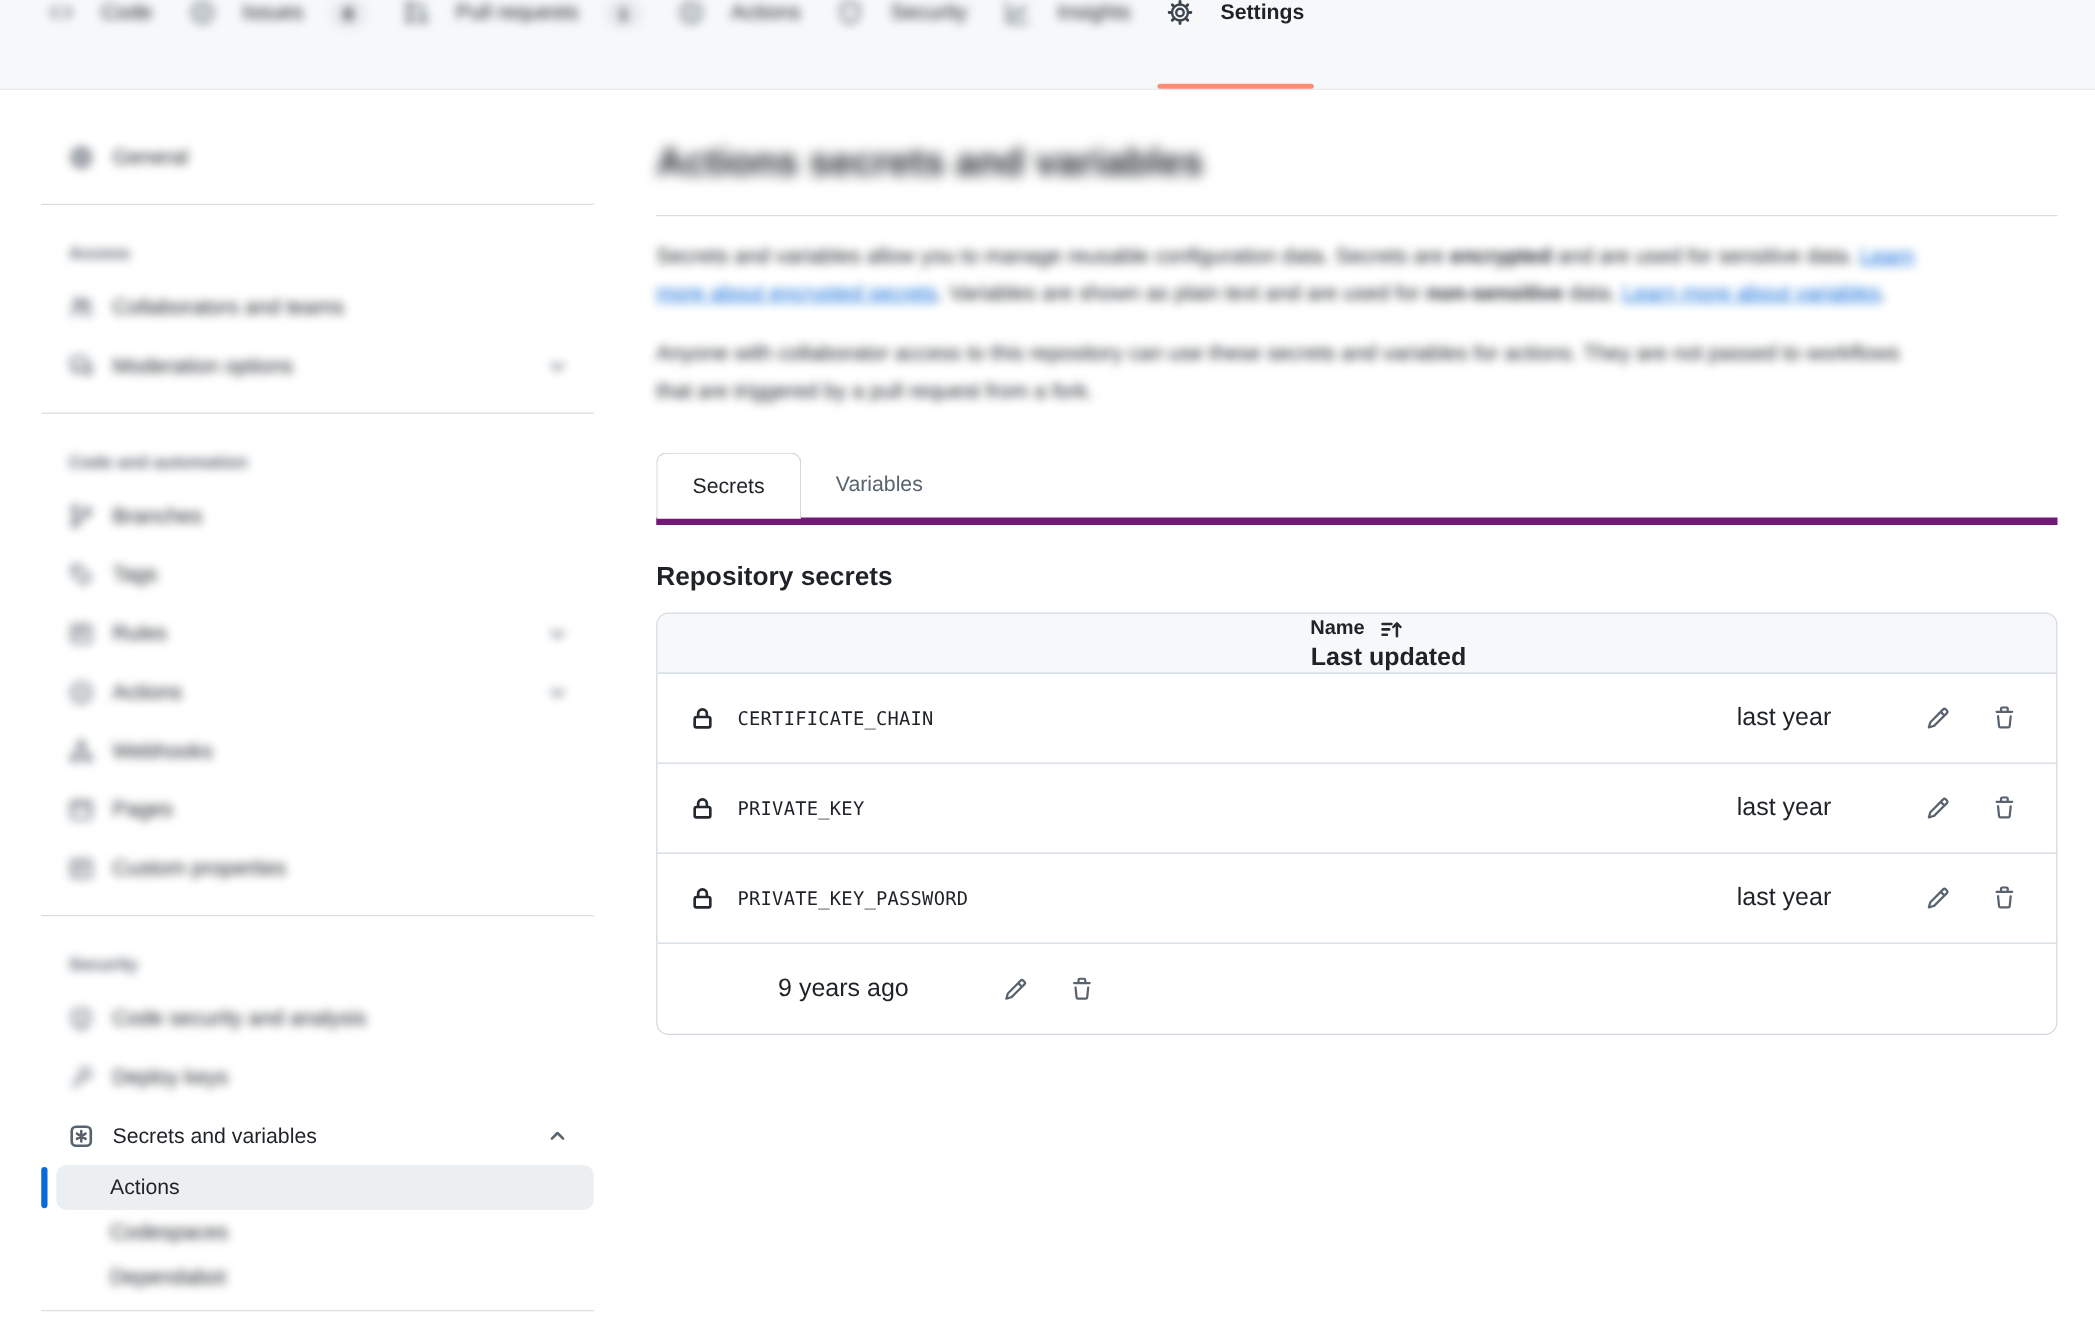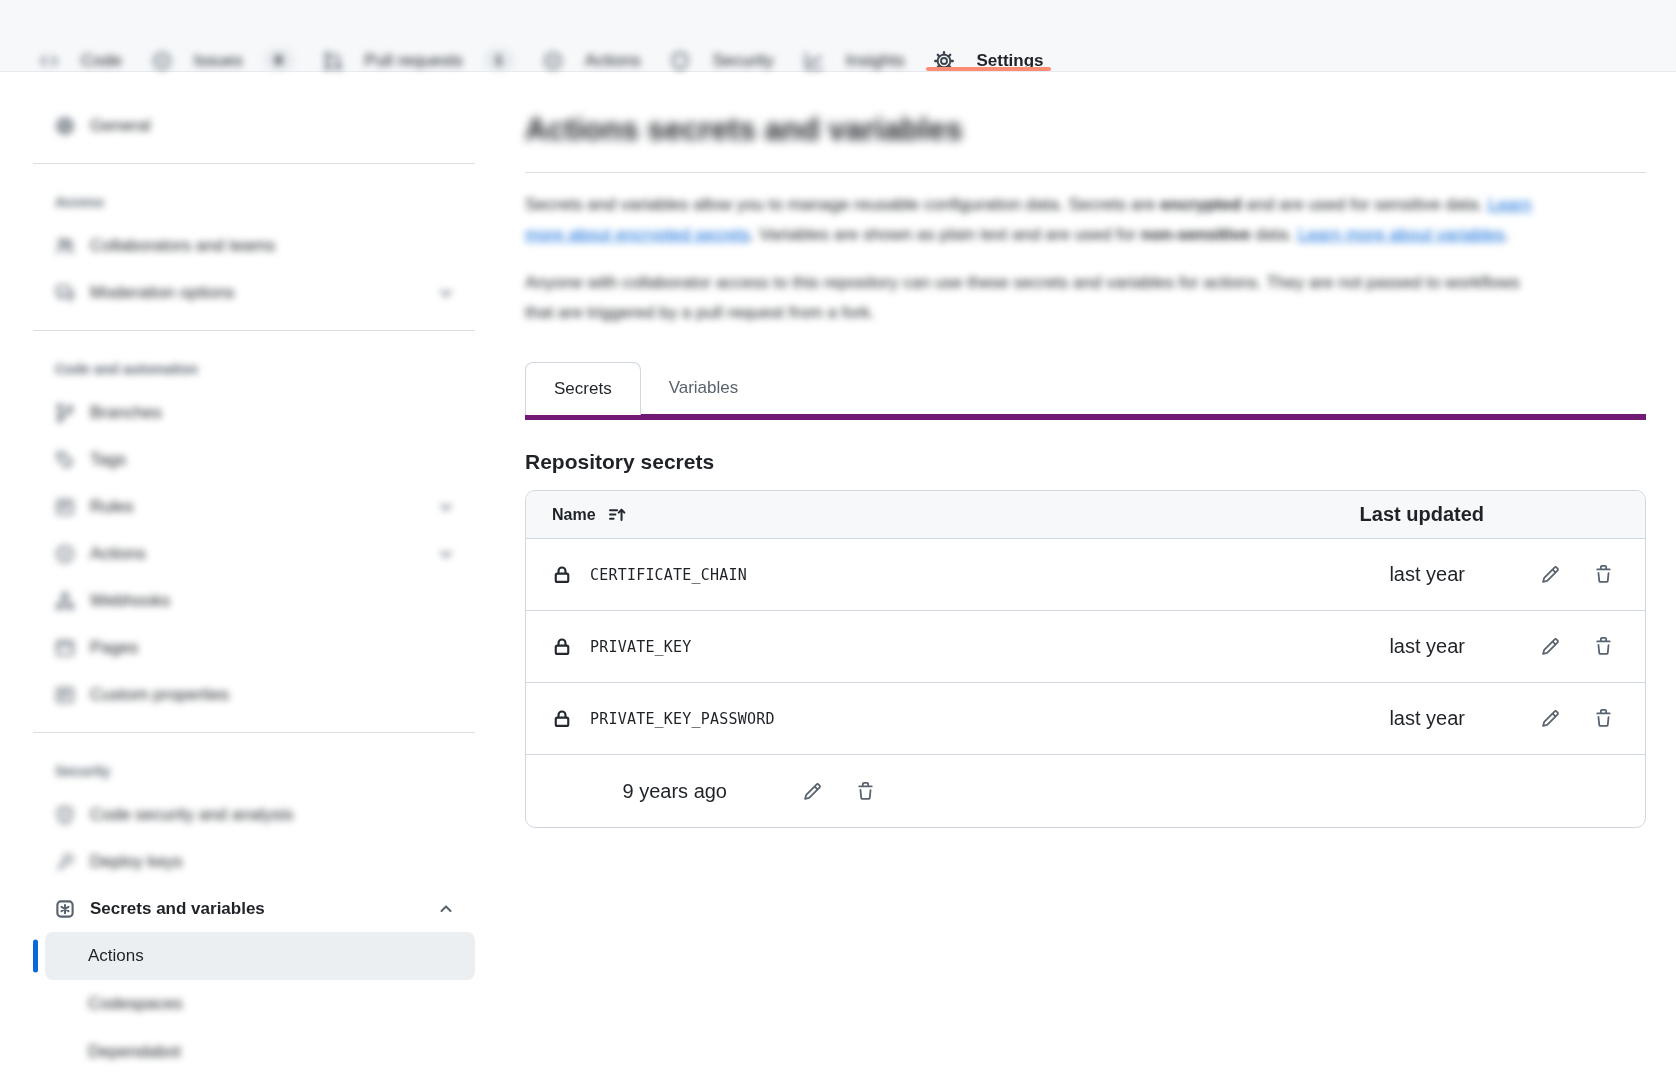--- a/index.html
+++ b/index.html
@@ -11,21 +11,21 @@
   }
   .blur   { filter: blur(3.8px); }
   .blur-lg{ filter: blur(5px); }
 
   
   .topnav {
     height: 72px; background: #f6f8fa; border-bottom: 1px solid #e7ebef;
     display: flex; align-items: stretch; padding-left: 24px;
   }
   .nav-item {
-    display: flex; align-items: flex-end; gap: 22px; padding: 0 15px;
+    display: flex; align-items: flex-start; gap: 22px; padding: 0 15px;
     font-size: 17px; position: relative; cursor: pointer; color: #1f2328;
   }
   .nav-item .navicon { width: 20px; height: 20px; color: #59636e; display: flex; }
   .nav-item.active { font-weight: 700; }
   .nav-item.active .navicon { color: #3d454e; }
   .nav-item.active::after {
     content: ""; position: absolute; left: 7px; right: 7px; bottom: 0;
     height: 4px; border-radius: 3px; background: #fd8c73;
   }
   .nav-badge {
@@ -36,26 +36,26 @@
   
   .layout { display: flex; align-items: flex-start; }
 
   
   .sidebar { width: 442px; margin: 30px 0 0 33px; flex-shrink: 0; font-size: 17px; }
   .side-item {
     height: 47px; display: flex; align-items: center; gap: 15px;
     padding: 0 20px 0 22px; border-radius: 8px; cursor: pointer;
   }
   .side-item .sicon { width: 20px; height: 20px; color: #59636e; flex-shrink: 0; display: flex; }
-  .side-item.bold { font-weight: 700; align-items: center; }
+  .side-item.bold { font-weight: 400; align-items: center; }
   .side-chevron { margin-left: auto; width: 18px; height: 18px; color: #59636e; display: flex; }
   .side-divider { border-top: 1px solid #d8dee4; margin: 14px 0; }
   .side-header { padding: 16px 0 12px 22px; font-size: 14px; font-weight: 600; color: #59636e; }
   .sub-item {
-    height: 48px; display: flex; align-items: center; margin-left: 12px;
+    height: 36px; display: flex; align-items: center; margin-left: 12px;
     padding-left: 43px; border-radius: 8px; position: relative; cursor: pointer;
   }
   .sub-item.selected { background: #eceff2; }
   .sub-item.selected::before {
     content: ""; position: absolute; left: -12px; top: 50%; transform: translateY(-50%);
     width: 5px; height: 33px; border-radius: 3px; background: #0969da;
   }
 
   
   .main { margin-left: 50px; width: 1121px; padding-top: 40px; }
@@ -77,21 +77,21 @@
   .section-title { font-size: 21px; font-weight: 700; margin: 0; }
   .btn-primary {
     background: #1f883d; color: #fff; border: none; border-radius: 6px;
     font-size: 16px; font-weight: 600; padding: 12px 21px; cursor: pointer;
     font-family: inherit;
   }
 
   .secrets-table { margin-top: 16px; border: 1px solid #d0d7de; border-radius: 10px; overflow: hidden; background: #fff; }
   .t-head {
     display: flex; align-items: center; background: #f6f8fa; height: 48px;
-    padding: 0 26px; border-bottom: 1px solid #d0d7de; font-size: 16px; font-weight: 600;
+    padding: 0 26px; border-bottom: 1px solid #d0d7de; font-size: 16px; font-weight: 600; flex-direction: column;
   }
   .t-row {
     display: flex; align-items: center; height: 72px; padding: 0 26px;
     border-bottom: 1px solid #d0d7de;
     gap: 19px;
   }
   .t-row:last-child { border-bottom: none; }
   .c-name { flex: 1; display: flex; align-items: center; gap: 10px; }
   .c-name .sorticon { width: 19px; height: 19px; color: #24292f; display: flex; margin-left: 2px; }
   .c-name .lockicon { width: 20px; height: 20px; color: #24292f; display: flex; margin-right: 8px; }

